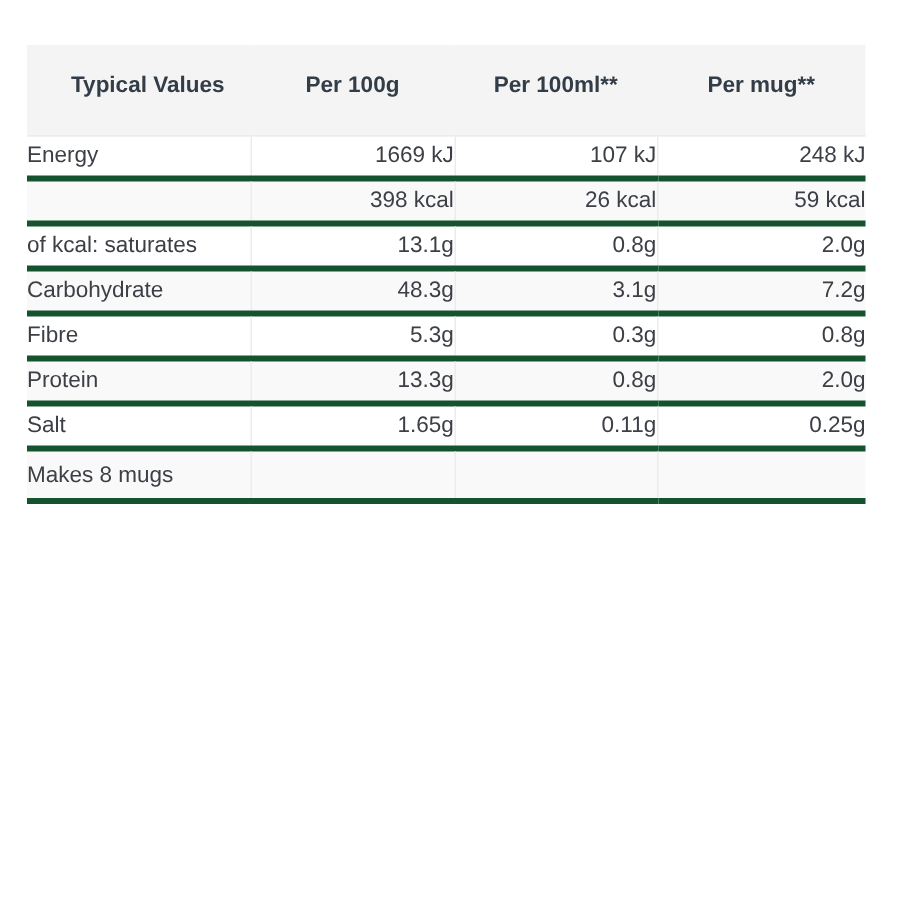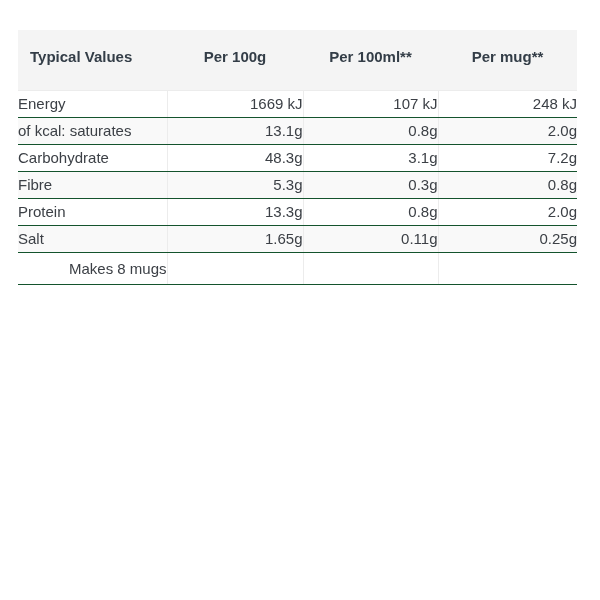--- a/index.html
+++ b/index.html
@@ -26,28 +26,28 @@
     background: #f4f4f4;
     color: #333d47;
     font-weight: bold;
     font-size: 15px;
     line-height: 19px;
     text-align: center;
     padding: 17px 0 24px 0;
     border-bottom: 1px solid #ececec;
   }
   table.tv th.label-col {
-    text-align: left;
+    text-align: center;
     padding-left: 12px;
   }
   table.tv td {
     font-size: 15px;
     line-height: 19px;
     vertical-align: middle;
-    border-bottom: 1px solid #14532d;
+    border-bottom: 4px solid #14532d;
     padding: 3px 0 4px 0;
     background-clip: padding-box;
   }
   table.tv tbody td + td {
     border-left: 1px solid #ececec;
     margin-top: 20px;
   }
   table.tv tbody tr:nth-child(even) {
     background: #f9f9f9;
   }
@@ -55,21 +55,21 @@
     text-align: left;
     padding-left: 12px;
     padding-right: 9px;
   }
   td.val {
     text-align: right;
   }
   td.c2 { padding-right: 22px; }
   td.c3 { padding-right: 16px; }
   td.c4 { padding-right: 15px; }
-  tr.tall-row td { padding-top: 6px; padding-bottom: 6px; text-align: right; }
+  tr.tall-row td { padding-top: 6px; padding-bottom: 6px; }
 </style>
 </head>
 <body>
 
 <div class="panel">
   <table class="tv">
     <colgroup>
       <col style="width:149px">
       <col style="width:136px">
       <col style="width:135px">
@@ -82,20 +82,26 @@
         <th>Per 100ml**</th>
         <th>Per mug**</th>
       </tr>
     </thead>
     <tbody>
       <tr>
         <td class="label">Energy</td>
         <td class="val c2">1669 kJ</td>
         <td class="val c3">107 kJ</td>
         <td class="val c4">248 kJ</td>
+      </tr>
+      <tr>
+        <td class="label"></td>
+        <td class="val c2">398 kcal</td>
+        <td class="val c3">26 kcal</td>
+        <td class="val c4">59 kcal</td>
       </tr>
       <tr>
         <td class="label">of kcal: saturates</td>
         <td class="val c2">13.1g</td>
         <td class="val c3">0.8g</td>
         <td class="val c4">2.0g</td>
       </tr>
       <tr>
         <td class="label">Carbohydrate</td>
         <td class="val c2">48.3g</td>

